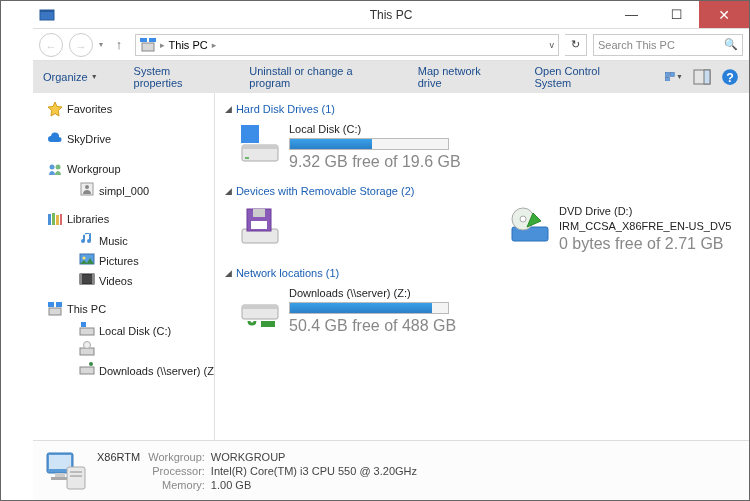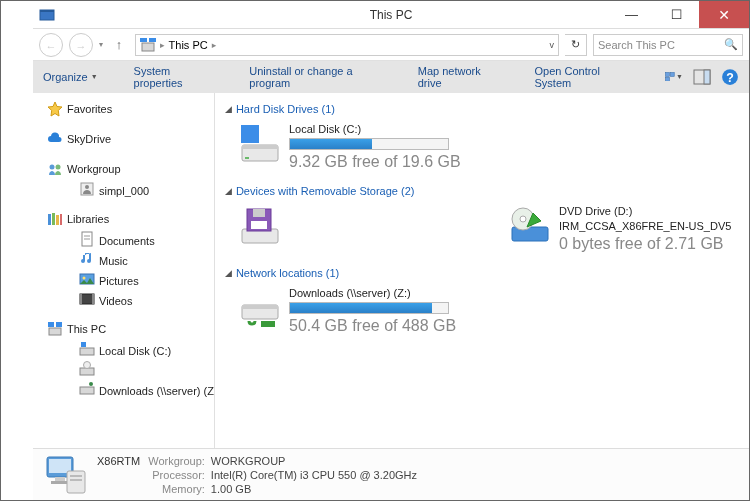--- a/index.html
+++ b/index.html
@@ -37,21 +37,21 @@
 .section-head { color: #1a5fb4; font-size: 12px; display: flex; align-items: center; gap: 4px; margin: 4px 0 8px 0; }
 .tri { font-size: 9px; color: #555; }
 .drive-row { display: flex; gap: 40px; margin-left: 14px; margin-bottom: 14px; }
 .drive { display: flex; gap: 8px; width: 230px; }
 .drive-ic { width: 42px; height: 42px; flex-shrink: 0; }
 .drive-info { display: flex; flex-direction: column; gap: 3px; flex: 1; }
 .drive-name { font-size: 11px; color: #222; }
 .meter { width: 160px; height: 12px; border: 1px solid #bbb; background: #f4f4f4; position: relative; }
 .meter-fill { height: 100%; background: linear-gradient(#3aa0e8, #2a80c8); }
 .drive-sub { font-size: 16px; color: #888; }
-.statusbar { height: 52px; border-top: 1px solid #ddd; display: flex; align-items: center; padding: 4px 10px; gap: 10px; background: #fcfcfc; }
+.statusbar { height: 60px; border-top: 1px solid #ddd; display: flex; align-items: center; padding: 4px 10px; gap: 10px; background: #fcfcfc; }
 .status-ic { width: 44px; height: 44px; }
 .status-table { display: grid; grid-template-columns: auto auto auto; gap: 2px 6px; font-size: 11px; }
 .status-k { color: #888; text-align: right; }
 .status-v { color: #444; }
 .status-name { color: #333; padding-right: 2px; }
 svg { display: block; }
 </style>
 </head>
 <body>
 
@@ -186,30 +186,20 @@
                 <rect x="5" y="2" width="3" height="12" fill="#7aba5a"></rect>
                 <rect x="9" y="4" width="3" height="10" fill="#e6b84a"></rect>
                 <rect x="13" y="3" width="2" height="11" fill="#d86a6a"></rect>
               </svg>
             </span>
           <span>Libraries</span>
         </div>
         <div class="sb-item">
             <span class="sb-ic">
               <svg viewBox="0 0 16 16">
-                <rect x="3" y="1" width="10" height="14" fill="#fff" stroke="#888"></rect>
-                <line x1="5" y1="5" x2="11" y2="5" stroke="#999"></line>
-                <line x1="5" y1="8" x2="11" y2="8" stroke="#999"></line>
-              </svg>
-            </span>
-            <span>Documents</span>
-          </div>
-        <div class="sb-item">
-            <span class="sb-ic">
-              <svg viewBox="0 0 16 16">
                 <path d="M6 2v8a2 2 0 11-2-2V4l8-2v8a2 2 0 11-2-2V2z" fill="#4a90d9"></path>
               </svg>
             </span>
             <span>Music</span>
           </div>
         <div class="sb-item">
             <span class="sb-ic">
               <svg viewBox="0 0 16 16">
                 <rect x="1" y="3" width="14" height="10" fill="#5aa0e0" stroke="#3a70b0"></rect>
                 <circle cx="5" cy="7" r="1.5" fill="#ffe070"></circle>

